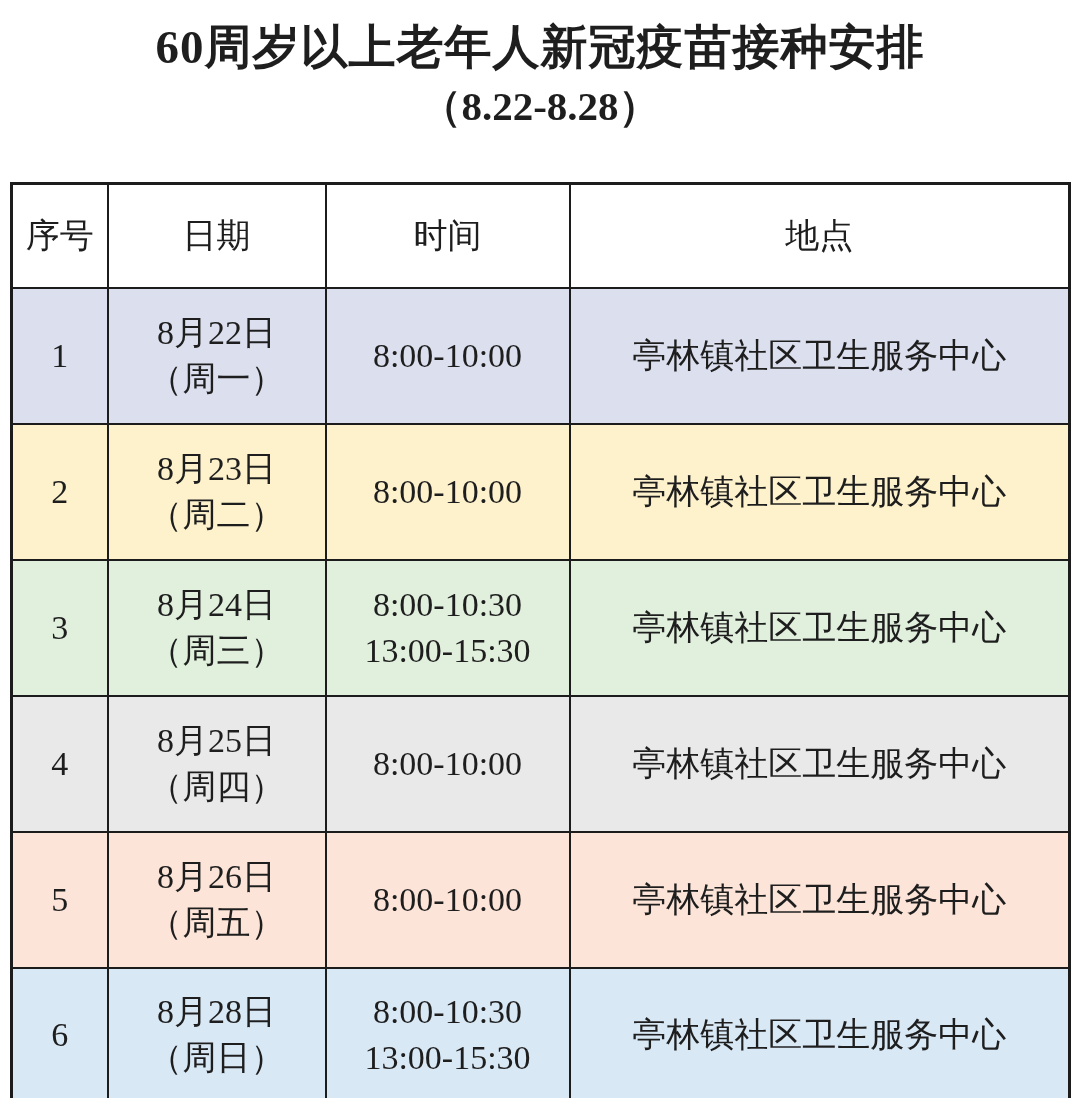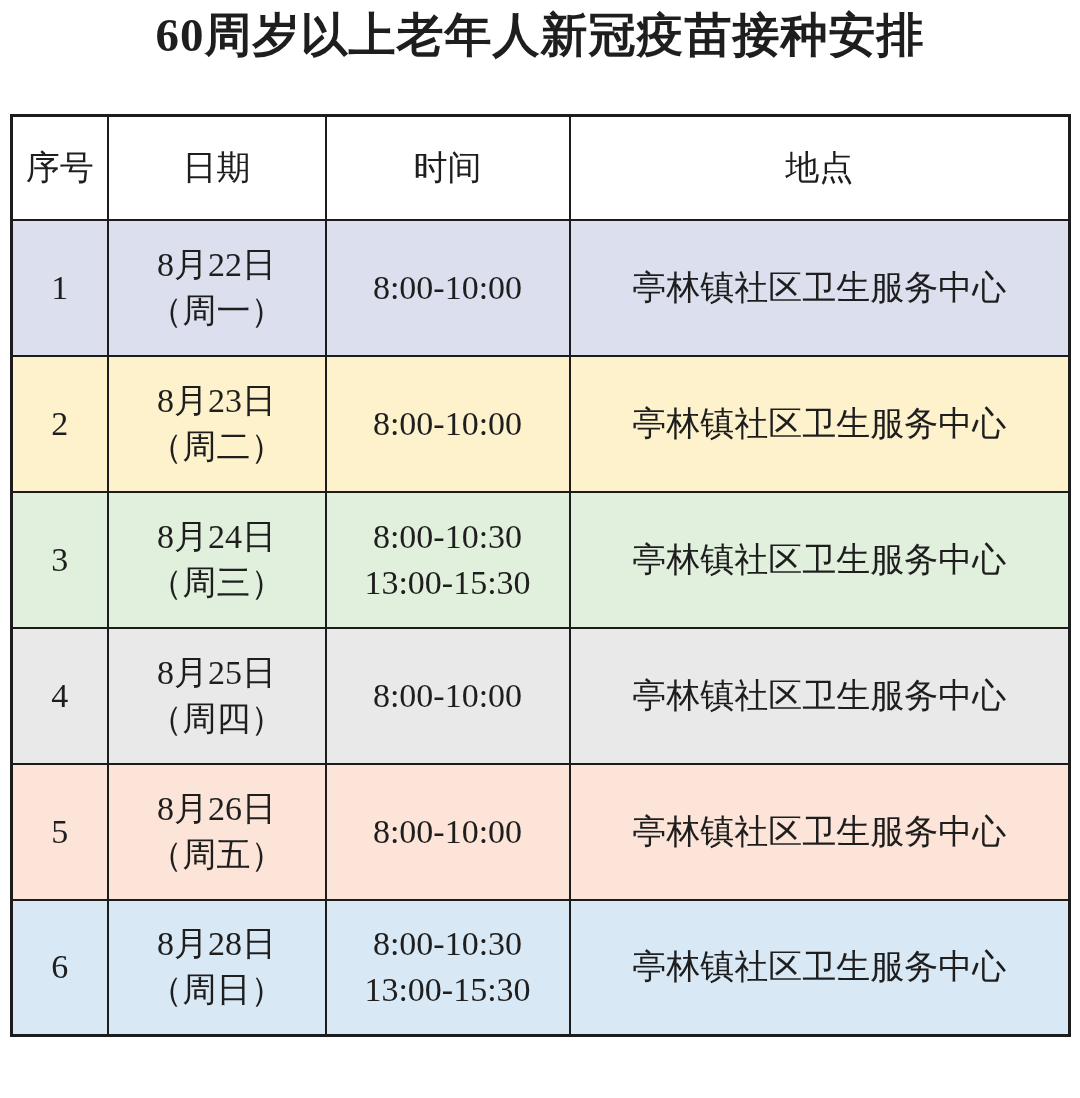--- a/index.html
+++ b/index.html
@@ -5,21 +5,21 @@
   :root { --border-color: #1c1c1c; --text-color: #1e1e1e; }
   * { margin: 0; padding: 0; box-sizing: border-box; }
   html, body { background: #ffffff; }
   body {
     width: 1080px;
     height: 1098px;
     overflow: hidden;
     font-family: "Liberation Serif", "DejaVu Serif", serif;
     color: var(--text-color);
   }
-  .title-block { text-align: center; padding-top: 4px; }
+  .title-block { text-align: center; padding-top: 16px; }
   .title-line1 {
     font-family: "Liberation Serif", "DejaVu Serif", serif;
     font-weight: bold;
     font-size: 47px;
     line-height: 62px;
     letter-spacing: 1px;
   }
   .title-line2 {
     font-family: "Liberation Serif", "DejaVu Serif", serif;
     font-weight: bold;
@@ -52,20 +52,21 @@
   .data-row { height: 136px; }
   .data-row td { font-size: 34px; line-height: 46px; }
   .cell-line { display: block; }
   .cell-line:empty { display: none; }
 </style>
 </head>
 <body>
 
 <div class="title-block">
   <div class="title-line1">60周岁以上老年人新冠疫苗接种安排</div>
+  <div class="title-line2">（8.22-8.28）</div>
 </div>
 
 <table class="schedule-table">
   <colgroup>
     <col class="col-serial">
       <col class="col-date">
       <col class="col-time">
       <col class="col-location">
   </colgroup>
   <thead>

